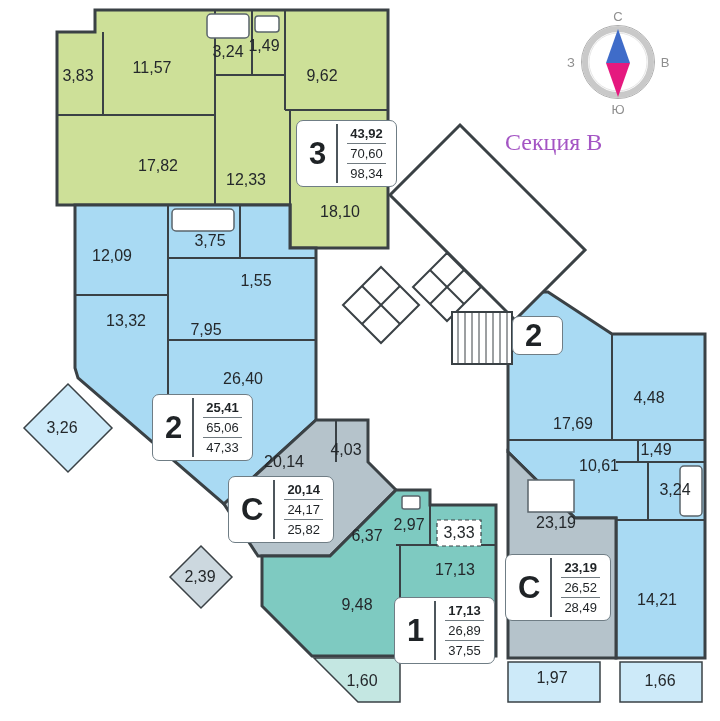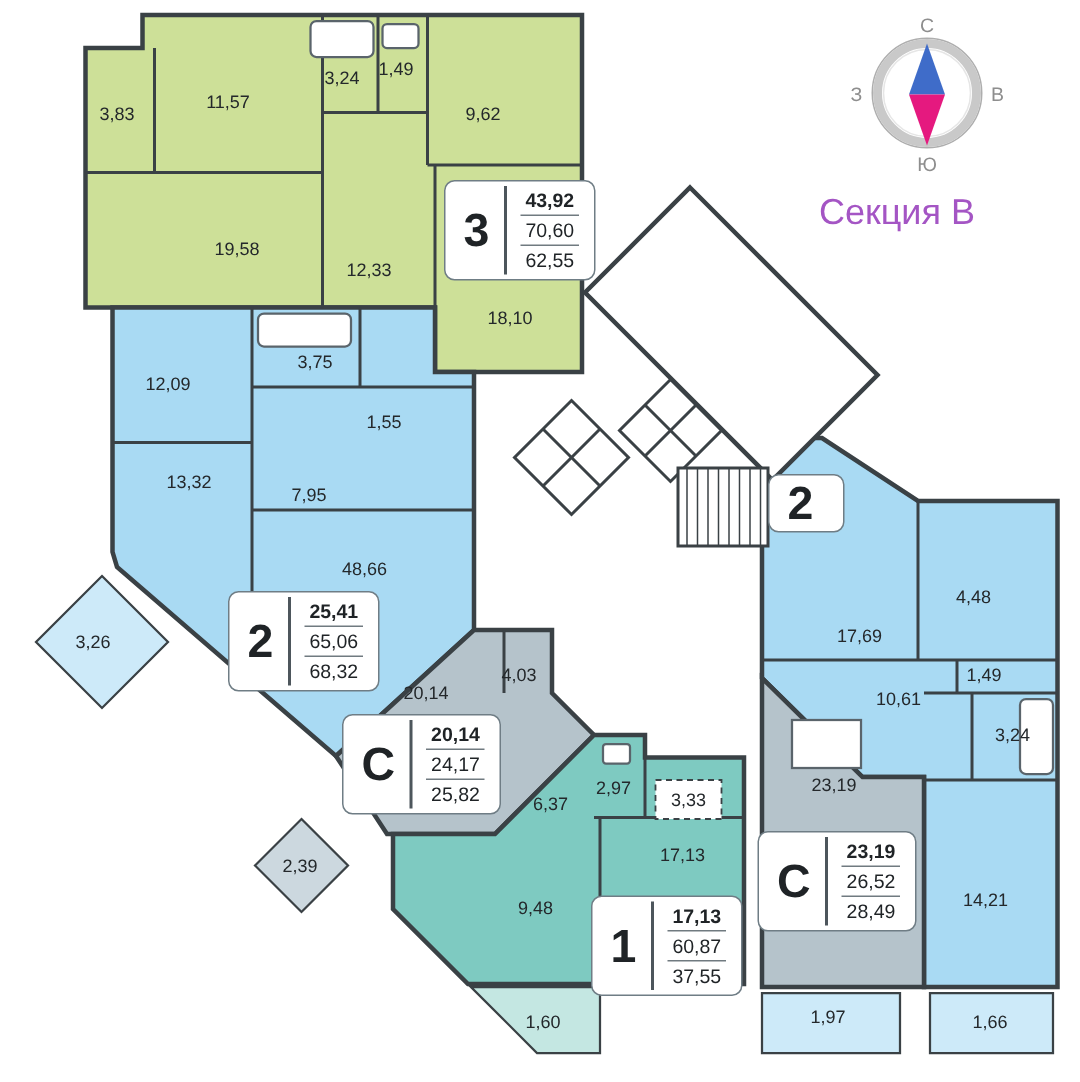--- a/index.html
+++ b/index.html
@@ -3,42 +3,42 @@
 <meta charset="utf-8">
 <style>
   html,body { margin:0; padding:0; background:#ffffff; }
   .stage {
     position:relative; width:720px; height:721px; background:#fff; overflow:hidden;
     font-family:"Liberation Sans", sans-serif;
   }
   .plan-svg { position:absolute; left:0; top:0; }
   .room-label {
     position:absolute; transform:translate(-50%,-50%);
-    font-size:12px; color:#24282b; white-space:nowrap; z-index:3;
+    font-size:16px; color:#24282b; white-space:nowrap; z-index:3;
   }
   .badge {
     position:absolute; z-index:4; display:flex; align-items:center;
     background:#fff; border:1px solid #6f7d85; border-radius:7px;
     padding:3px 10px 3px 12px; box-sizing:border-box;
   }
   .badge .num {
     font-size:31px; font-weight:bold; color:#1f2326; margin-right:10px; line-height:1;
   }
   .badge .vals {
     display:flex; flex-direction:column; border-left:2px solid #4d565c; padding-left:9px;
   }
   .badge .vals span {
     font-size:13px; color:#1f2326; padding:1px 3px; line-height:17px;
   }
   .badge .vals span:first-child { font-weight:bold; }
   .badge .vals span + span { border-top:1px solid #707a80; }
   .compass { position:absolute; left:562px; top:6px; width:112px; height:112px; z-index:4; }
   .section-title {
     position:absolute; left:505px; top:128px; width:186px; z-index:4;
-    text-align:center; line-height:28px; font-size:24px;
+    line-height:28px; font-size:24px;font-family:Liberation Serif, serif;
   }
 </style>
 </head>
 <body>
 
 <div class="stage">
 
   <svg class="plan-svg" width="720" height="721" viewBox="0 0 720 721">
 
     <polygon points="95,10 388,10 388,248 290,248 290,205 57,205 57,32 95,32" fill="#cde098" stroke="#3a4145" stroke-width="3"></polygon>
@@ -113,29 +113,29 @@
     </g>
 
     <rect x="437" y="520" width="44" height="26" fill="#ffffff" stroke="#3a4145" stroke-width="1.2" stroke-dasharray="4 3"></rect>
   </svg>
 
   <span class="room-label" style="left:78px;top:76px">3,83</span>
   <span class="room-label" style="left:152px;top:68px">11,57</span>
   <span class="room-label" style="left:228px;top:52px">3,24</span>
   <span class="room-label" style="left:264px;top:46px">1,49</span>
   <span class="room-label" style="left:322px;top:76px">9,62</span>
-  <span class="room-label" style="left:158px;top:166px">19,58</span>
+  <span class="room-label" style="left:158px;top:166px">17,82</span>
   <span class="room-label" style="left:246px;top:180px">12,33</span>
   <span class="room-label" style="left:340px;top:212px">18,10</span>
   <span class="room-label" style="left:210px;top:241px">3,75</span>
   <span class="room-label" style="left:112px;top:256px">12,09</span>
   <span class="room-label" style="left:256px;top:281px">1,55</span>
   <span class="room-label" style="left:126px;top:321px">13,32</span>
   <span class="room-label" style="left:206px;top:330px">7,95</span>
-  <span class="room-label" style="left:243px;top:379px">48,66</span>
+  <span class="room-label" style="left:243px;top:379px">26,40</span>
   <span class="room-label" style="left:62px;top:428px">3,26</span>
   <span class="room-label" style="left:284px;top:462px">20,14</span>
   <span class="room-label" style="left:346px;top:450px">4,03</span>
   <span class="room-label" style="left:200px;top:577px">2,39</span>
   <span class="room-label" style="left:367px;top:536px">6,37</span>
   <span class="room-label" style="left:409px;top:525px">2,97</span>
   <span class="room-label" style="left:459px;top:533px">3,33</span>
   <span class="room-label" style="left:455px;top:570px">17,13</span>
   <span class="room-label" style="left:357px;top:605px">9,48</span>
   <span class="room-label" style="left:362px;top:681px">1,60</span>
@@ -147,44 +147,44 @@
   <span class="room-label" style="left:556px;top:523px">23,19</span>
   <span class="room-label" style="left:657px;top:600px">14,21</span>
   <span class="room-label" style="left:552px;top:678px">1,97</span>
   <span class="room-label" style="left:660px;top:681px">1,66</span>
 
   <div class="badge" style="left:296px;top:120px">
     <div class="num">3</div>
     <div class="vals">
       <span>43,92</span>
       <span>70,60</span>
-      <span>62,55</span>
+      <span>98,34</span>
     </div>
   </div>
   <div class="badge" style="left:152px;top:394px">
     <div class="num">2</div>
     <div class="vals">
       <span>25,41</span>
       <span>65,06</span>
-      <span>68,32</span>
+      <span>47,33</span>
     </div>
   </div>
   <div class="badge" style="left:228px;top:476px">
     <div class="num">С</div>
     <div class="vals">
       <span>20,14</span>
       <span>24,17</span>
       <span>25,82</span>
     </div>
   </div>
   <div class="badge" style="left:394px;top:597px">
     <div class="num">1</div>
     <div class="vals">
       <span>17,13</span>
-      <span>60,87</span>
+      <span>26,89</span>
       <span>37,55</span>
     </div>
   </div>
   <div class="badge" style="left:512px;top:316px">
     <div class="num">2</div>
   </div>
   <div class="badge" style="left:505px;top:554px">
     <div class="num">С</div>
     <div class="vals">
       <span>23,19</span>

